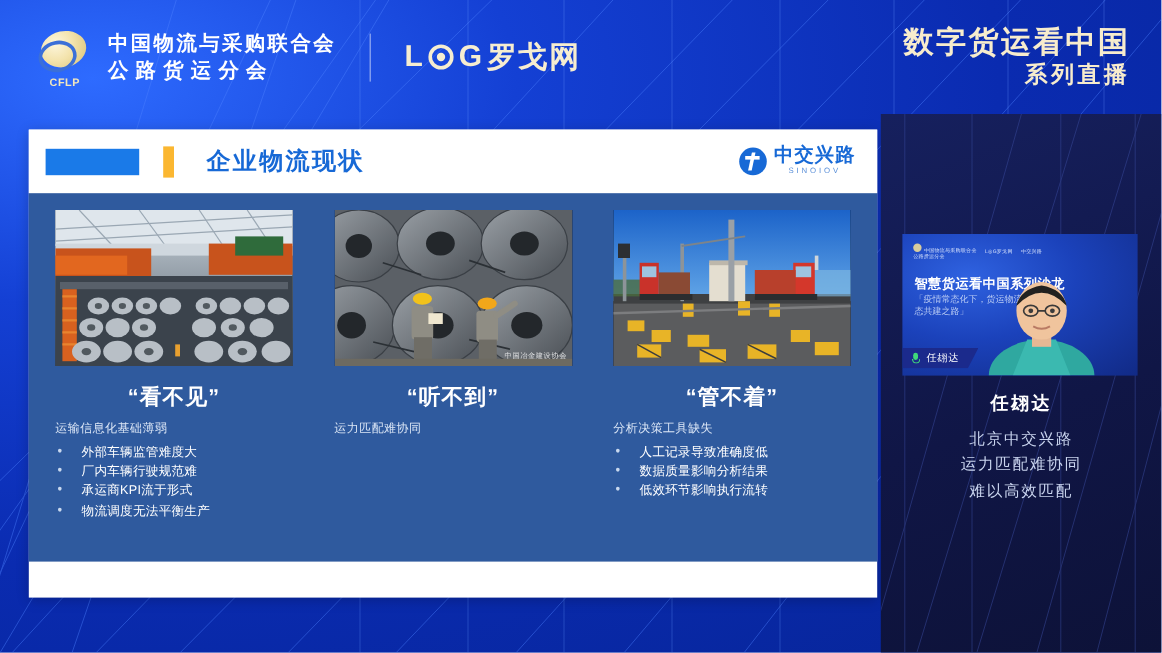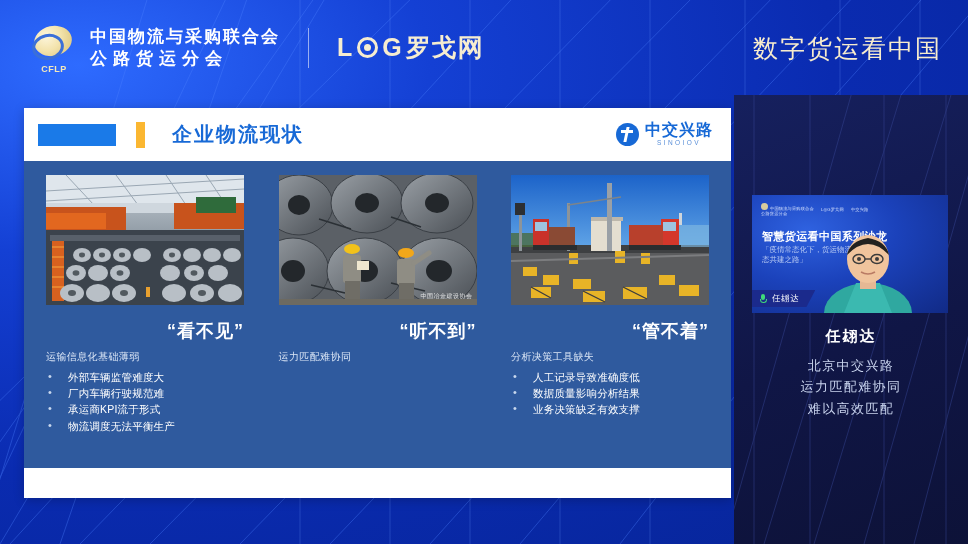--- a/index.html
+++ b/index.html
@@ -61,21 +61,21 @@
     border: 3px solid #f6edd0; position: relative; margin: 0 1px;
   }
   .logo-log .o-icon::after {
     content: ""; position: absolute; left: 4px; top: 4px;
     width: 7px; height: 7px; border-radius: 50%; background: #f6edd0;
   }
   .logo-log .cn { font-size: 25px; font-weight: bold; color: #f6edd0; letter-spacing: 1px; }
 
   .header-right { text-align: right; line-height: 1.12; }
   .header-right .hr1 {
-    font-size: 25px; font-weight: normal; color: #f7eccd; letter-spacing: 2px;
+    font-size: 25px; font-weight: bold; color: #f7eccd; letter-spacing: 2px;
   }
   .header-right .hr2 {
     font-size: 19px; font-weight: bold; color: #f7eccd; letter-spacing: 3px; margin-top: 3px;
   }
 
   
   .slide {
     position: absolute; left: 24px; top: 108px; width: 707px; height: 390px;
     background: #ffffff; z-index: 4;
     box-shadow: 0 2px 10px rgba(0,0,0,.22);
@@ -123,21 +123,21 @@
   .photo svg { display: block; width: 198px; height: 130px; }
   .photo .wm {
     position: absolute; right: 4px; bottom: 4px; font-size: 6px;
     color: rgba(255,255,255,.8); letter-spacing: .5px;
   }
 
   .cols { display: flex; gap: 18px; justify-content: space-between; margin-top: 14px; }
   .col { width: 198px; }
   .col-h {
     font-size: 18px; font-weight: bold; color: #ffffff; letter-spacing: 1px;
-    text-align: right; margin-bottom: 7px;
+    text-align: center; margin-bottom: 7px;
   }
   .col-sub {
     font-size: 10px; color: #dbe6f6; margin-bottom: 6px; letter-spacing: .4px;
   }
   .col ul { list-style: none; }
   .col li {
     font-size: 10.5px; color: #ffffff; line-height: 1.35; letter-spacing: .2px;
     position: relative; padding-left: 22px; margin-bottom: 2px;
   }
   .col li::before {
@@ -266,20 +266,21 @@
       <div class="brand-div"></div>
       <div class="logo-log">
         <span class="lg">L</span>
         <span class="o-icon"></span>
         <span class="lg">G</span>
         <span class="cn">罗戈网</span>
       </div>
     </div>
     <div class="header-right">
       <div class="hr1">数字货运看中国</div>
+      <div class="hr2">系列直播</div>
     </div>
   </div>
 
   <div class="slide">
 
     <div class="slide-head">
       <div class="title-block">
         <span class="title-rect"></span>
         <span class="title-bar"></span>
         <span class="slide-title">企业物流现状</span>
@@ -501,21 +502,21 @@
           <div class="col-h">“听不到”</div>
           <div class="col-sub">运力匹配难协同</div>
         </div>
 
         <div class="col">
           <div class="col-h">“管不着”</div>
           <div class="col-sub">分析决策工具缺失</div>
           <ul>
             <li>人工记录导致准确度低</li>
             <li>数据质量影响分析结果</li>
-            <li>业务决策缺乏有效支撑</li>
+            <li>低效环节影响执行流转</li>
           </ul>
         </div>
 
       </div>
     </div>
   </div>
 
   <div class="sidebar">
     <div class="sb-lines">
       <svg viewBox="0 0 234 449" preserveAspectRatio="none">

